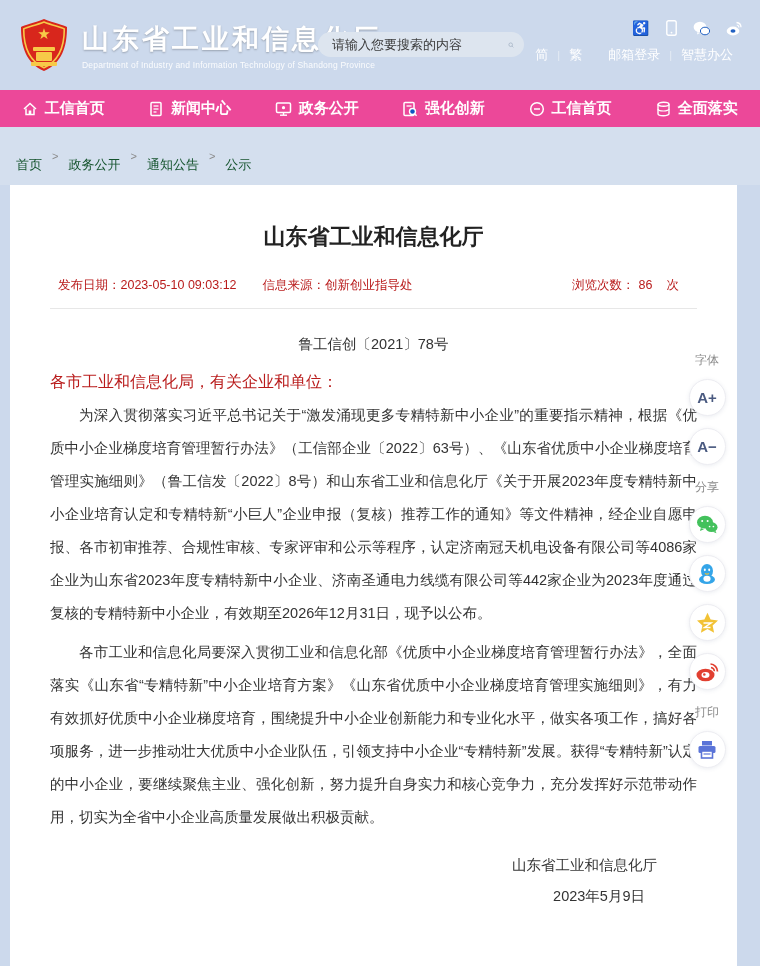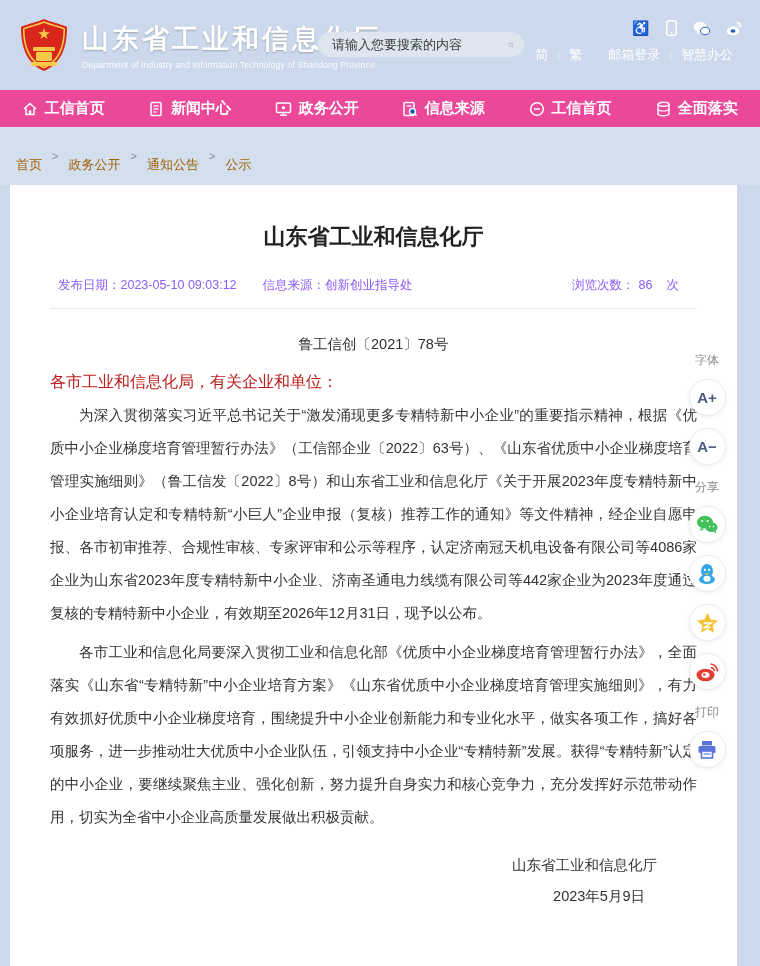--- a/index.html
+++ b/index.html
@@ -24,29 +24,29 @@
   .qsep { color:rgba(255,255,255,.5); font-size:11px; }
 
   
   .nav { height:37px; background:#ec4899; display:flex; }
   .nav-item { flex:1; display:flex; align-items:center; justify-content:center; gap:7px; color:#fff; font-size:15px; font-weight:bold; cursor:pointer; }
   .nav-item svg { flex:0 0 auto; }
 
   
   .crumb-band { height:58px; background:#d4dfee; display:flex; align-items:center; }
   .crumbs { margin-left:16px; font-size:13px; color:#474747; display:flex; align-items:center; gap:10px; }
-  .crumbs a { color:#a16207; text-decoration:none; cursor:pointer;margin-top:18px; }
+  .crumbs a { color:#14532d; text-decoration:none; cursor:pointer;margin-top:18px; }
   .csep { color:#8a8a8a; font-size:11px; }
 
   
   .page { position:relative; }
   .card { position:absolute; left:10px; top:0; width:727px; min-height:790px; background:#fff; padding:28px 40px 30px 40px; }
 
   .art-title { text-align:center; font-size:22px; font-weight:bold; color:#222; line-height:36px; margin-top:6px; }
-  .meta-row { display:flex; align-items:center; margin-top:22px; padding:0 8px 14px 8px; border-bottom:1px solid #e7e7e7; font-size:12.5px; color:#8b5cf6; }
+  .meta-row { display:flex; align-items:center; margin-top:22px; padding:0 8px 14px 8px; border-bottom:1px solid #e7e7e7; font-size:12.5px; color:#b91c1c; }
   .meta-item { margin-right:26px; }
   .meta-views { margin-left:auto; margin-right:10px; }
   .meta-views b { font-weight:normal; margin:0 14px 0 4px; }
 
   .doc-no { text-align:center; font-size:14.5px; color:#333; margin-top:26px; }
   .salute { font-size:16px; color:#b91c1c; margin-top:18px; }
   .para { font-size:14.5px; color:#333; line-height:33px; text-indent:2em; margin-top:6px; text-align:justify; }
   .attach { font-size:14.5px; color:#333; margin-top:16px; text-indent:2em; }
   .sign { text-align:right; font-size:14.5px; color:#333; margin-top:22px; padding-right:40px; }
   .sign-date { text-align:right; font-size:14.5px; color:#333; margin-top:12px; padding-right:52px; }
@@ -141,21 +141,21 @@
       </svg>
     <span>政务公开</span>
   </div>
   <div class="nav-item">
     <svg width="16" height="16" viewBox="0 0 16 16">
         <rect x="2" y="1.5" width="10" height="13" rx="1" fill="none" stroke="#fff" stroke-width="1.5"></rect>
         <line x1="4.5" y1="5" x2="9.5" y2="5" stroke="#fff" stroke-width="1.3"></line>
         <circle cx="10.5" cy="10.5" r="3" fill="#0f55c2" stroke="#fff" stroke-width="1.4"></circle>
         <line x1="12.6" y1="12.7" x2="14.6" y2="14.7" stroke="#fff" stroke-width="1.5"></line>
       </svg>
-    <span>信息来源</span>
+    <span>强化创新</span>
   </div>
   <div class="nav-item">
     <svg width="16" height="16" viewBox="0 0 16 16">
         <circle cx="8" cy="8" r="6.3" fill="none" stroke="#fff" stroke-width="1.5"></circle>
         <line x1="5" y1="8" x2="11" y2="8" stroke="#fff" stroke-width="1.5"></line>
       </svg>
     <span>工信首页</span>
   </div>
   <div class="nav-item">
     <svg width="15" height="16" viewBox="0 0 15 16">

